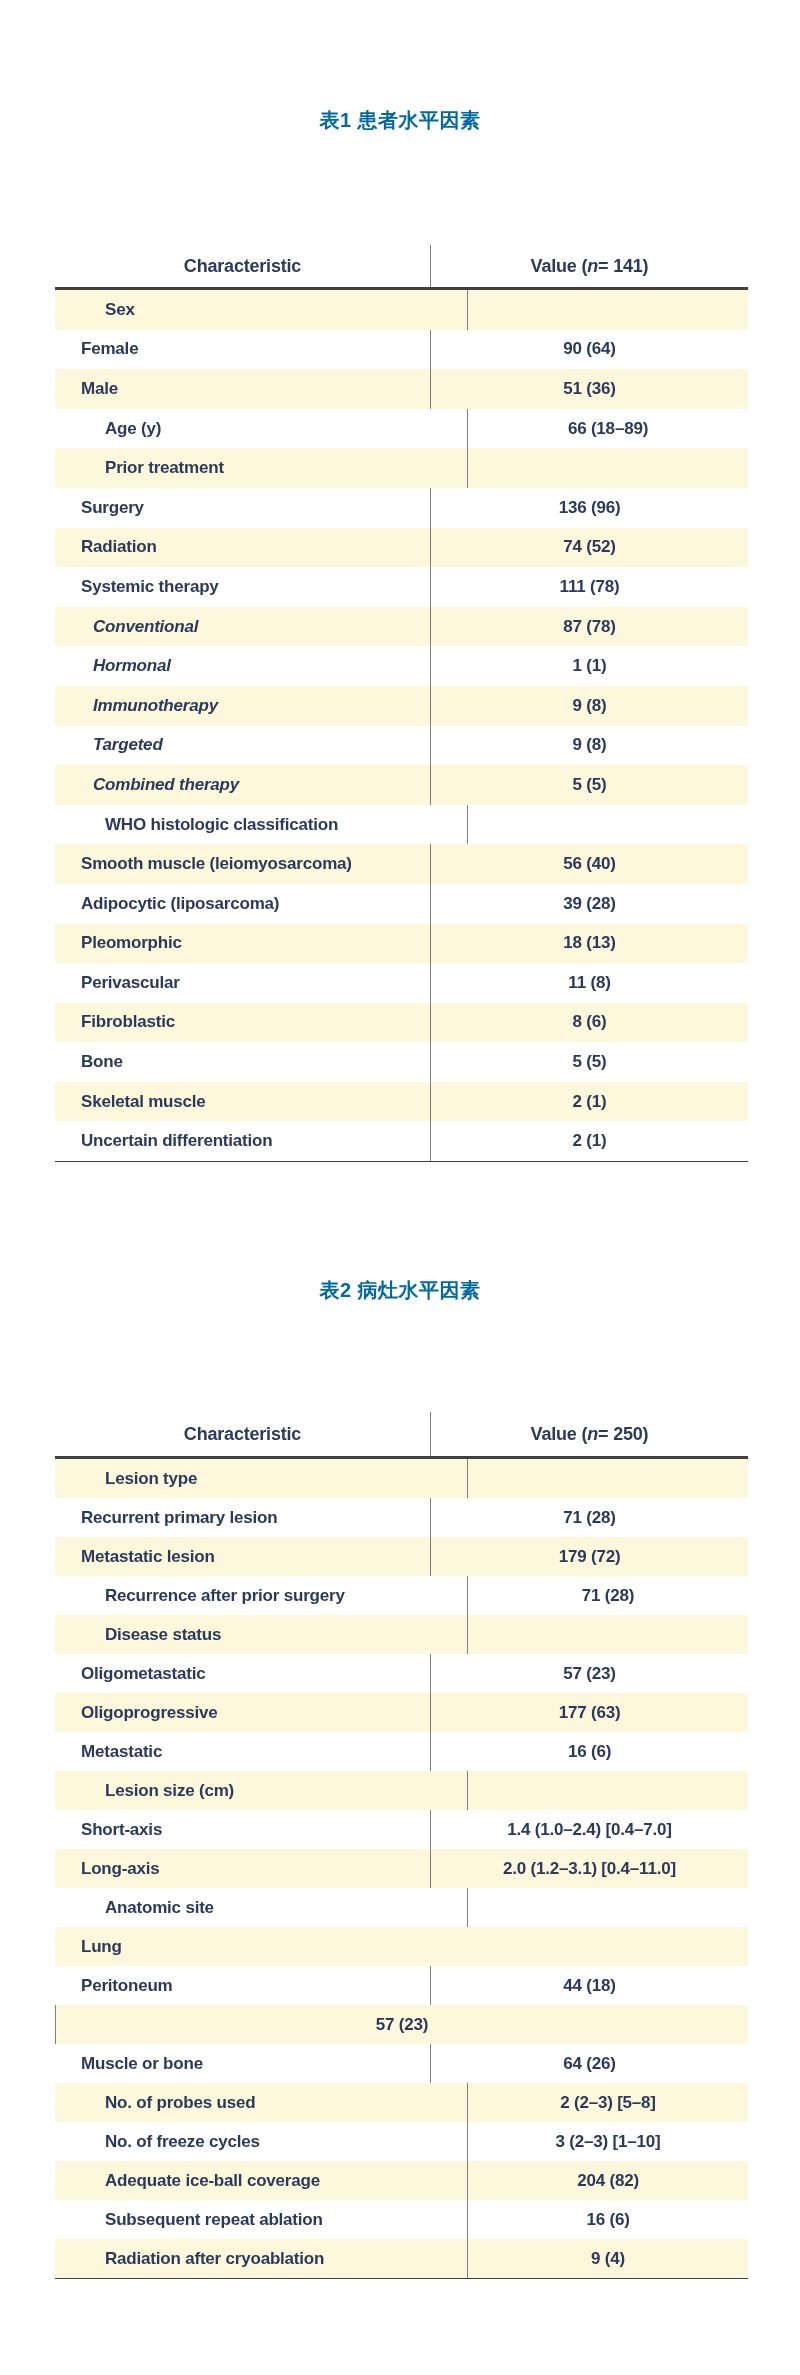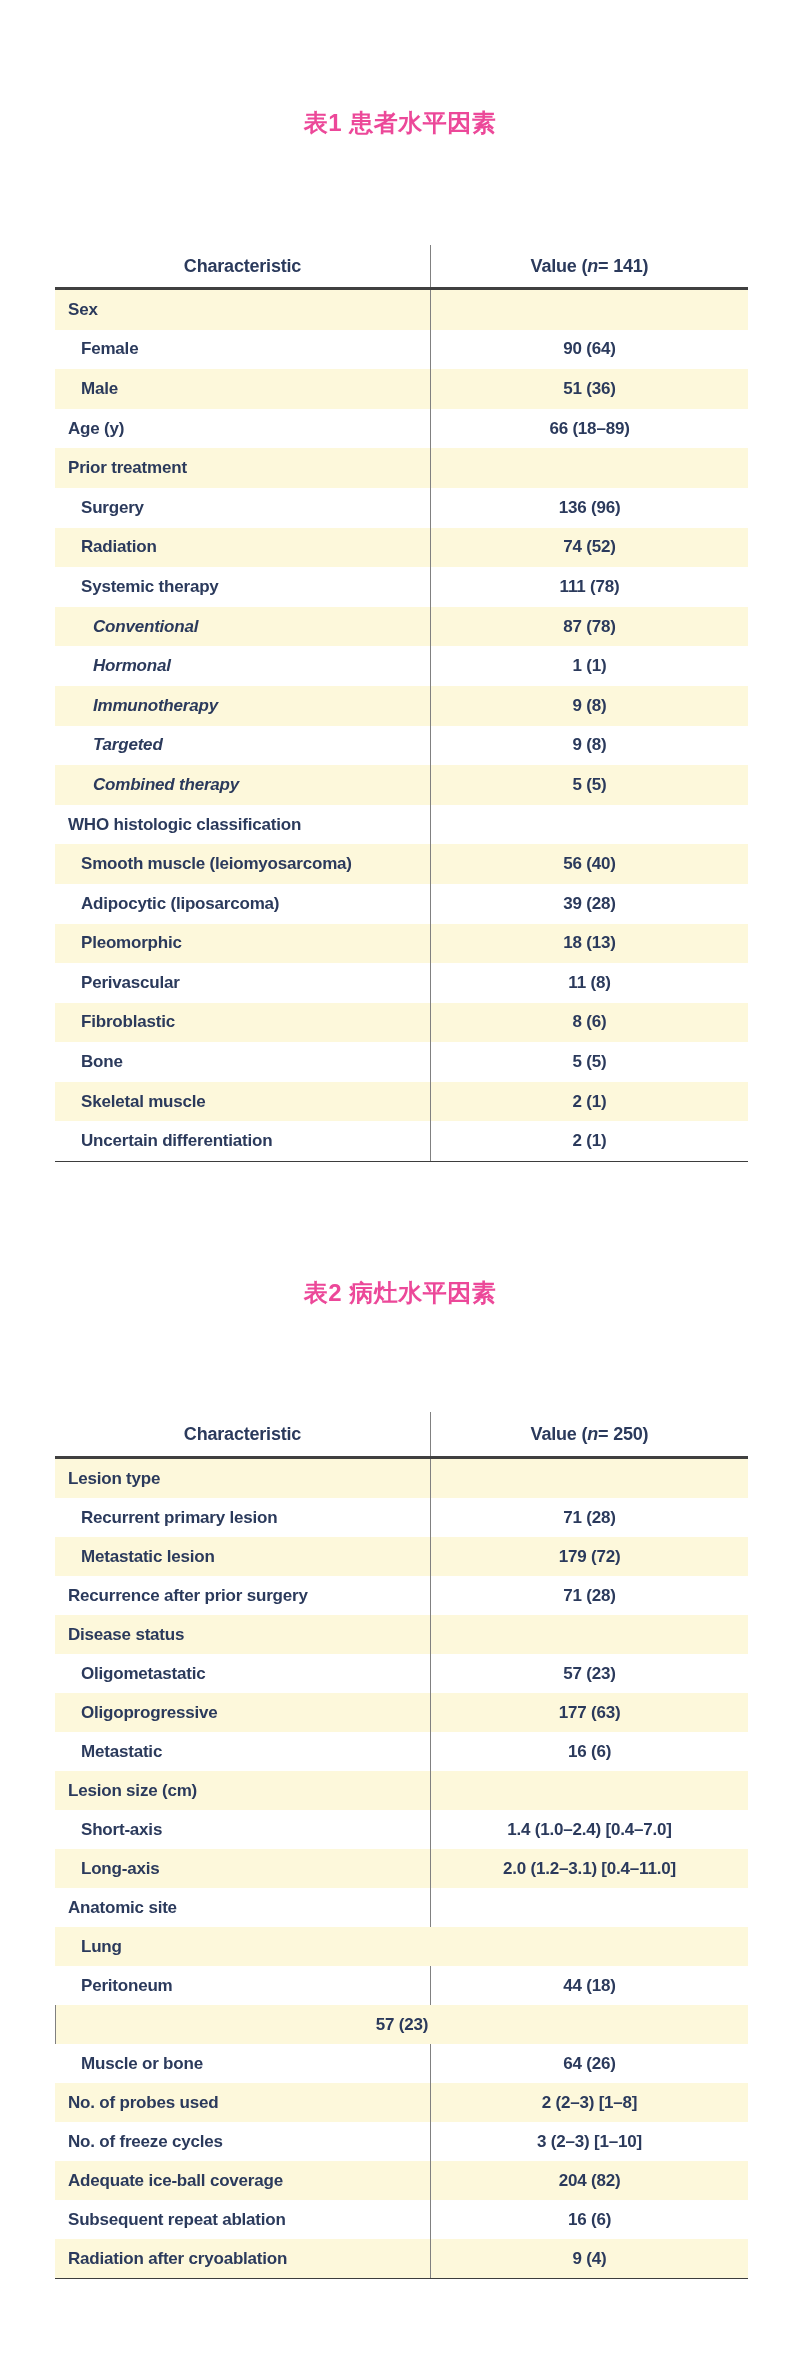--- a/index.html
+++ b/index.html
@@ -2,21 +2,21 @@
 <html><head>
 <meta charset="utf-8">
 <style>
   html,body{margin:0;padding:0;}
   body{
     width:800px;height:2375px;position:relative;background:#ffffff;
     font-family:"Liberation Sans",sans-serif;
   }
   .page-title{
     position:absolute;left:0;width:800px;text-align:center;
-    font-size:24px;font-weight:bold;color:#ec4899;letter-spacing:0.5px;
+    font-size:20px;font-weight:bold;color:#0369a1;letter-spacing:0.5px;
   }
   #title-1{top:107px;}
   #title-2{top:1277px;}
   .data-table{
     position:absolute;left:55px;width:693px;
     border-bottom:1.5px solid #3d3d3d;
   }
   #table-1{top:245px;}
   #table-2{top:1412px;}
   .thead{
@@ -35,21 +35,21 @@
   .trow{
     display:flex;align-items:center;
     color:#2B3A5C;font-size:17px;font-weight:600;letter-spacing:-0.2px;
   }
   #table-1 .trow{height:39.6px;}
   #table-2 .trow{height:39px;}
   .trow:nth-child(odd){background:#FDF8DB;}
   .trow:nth-child(even){background:#ffffff;}
   .cell-label{width:375px;box-sizing:border-box;align-self:stretch;
     display:flex;align-items:center;}
-  .cell-label.lvl0{padding-left:13px;}
+  .cell-label.lvl0{padding-left:13px;margin-left:37px;}
   .cell-label.lvl1{padding-left:26px;}
   .cell-label.lvl2{padding-left:38px;font-style:italic;}
   .cell-value{flex:1;align-self:stretch;
     display:flex;align-items:center;justify-content:center;
     border-left:1.5px solid #808080;}
 </style>
 </head>
 <body>
 
 <div class="page-title" id="title-1">表1 患者水平因素</div>
@@ -224,21 +224,21 @@
       </div>
       <div class="trow">
         <div class="cell-value">57 (23)</div>
       </div>
       <div class="trow">
         <div class="cell-label lvl1">Muscle or bone</div>
         <div class="cell-value">64 (26)</div>
       </div>
       <div class="trow">
         <div class="cell-label lvl0">No. of probes used</div>
-        <div class="cell-value">2 (2–3) [1–8]</div>
+        <div class="cell-value">2 (2–3) [5–8]</div>
       </div>
       <div class="trow">
         <div class="cell-label lvl0">No. of freeze cycles</div>
         <div class="cell-value">3 (2–3) [1–10]</div>
       </div>
       <div class="trow">
         <div class="cell-label lvl0">Adequate ice-ball coverage</div>
         <div class="cell-value">204 (82)</div>
       </div>
       <div class="trow">

